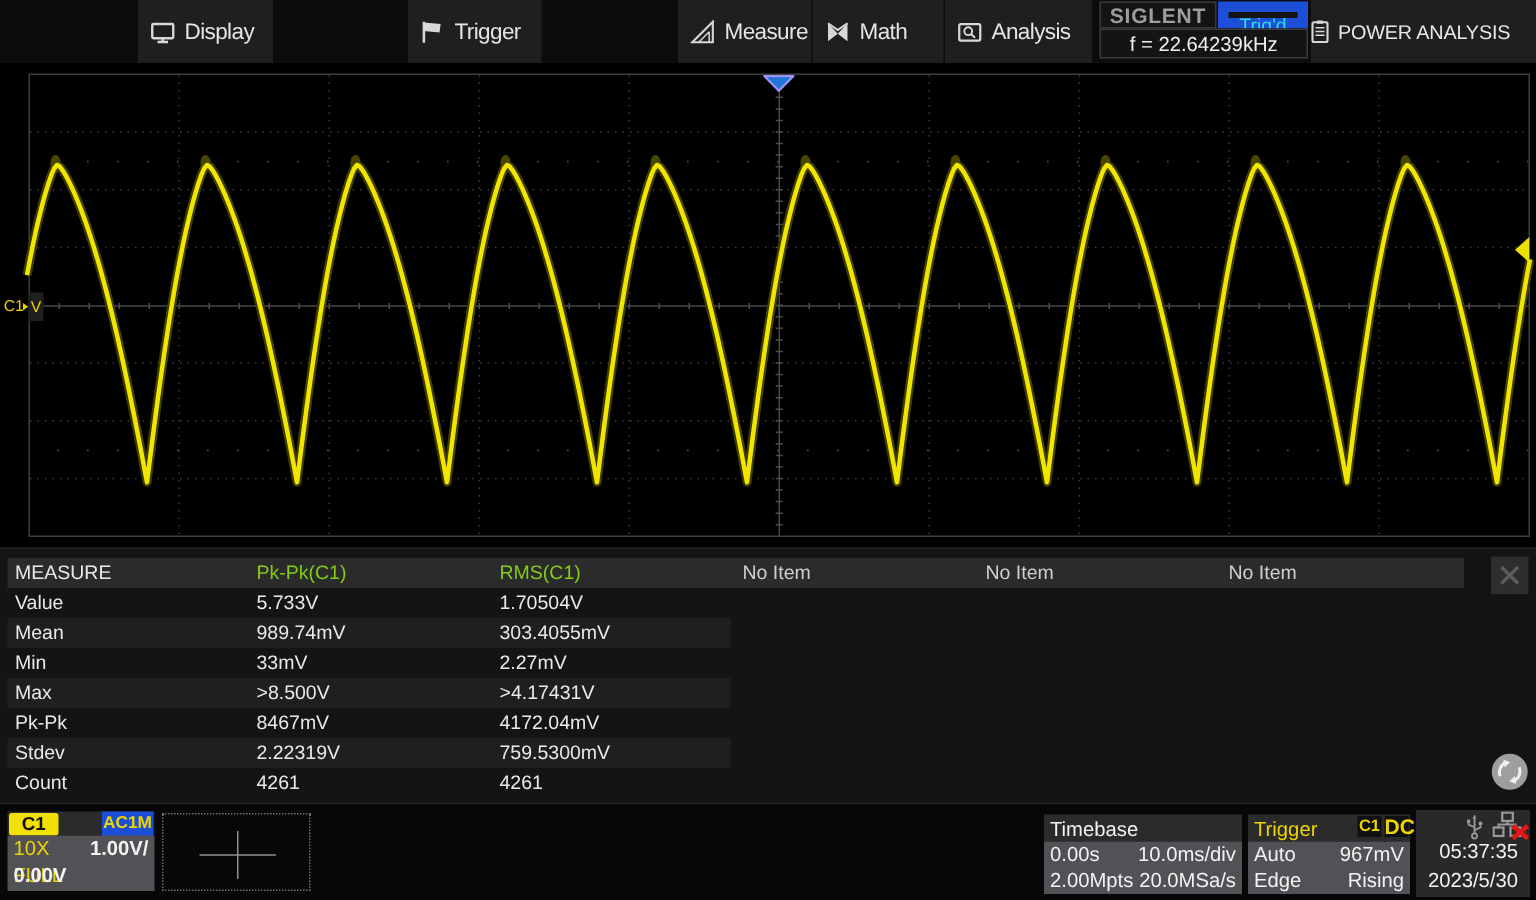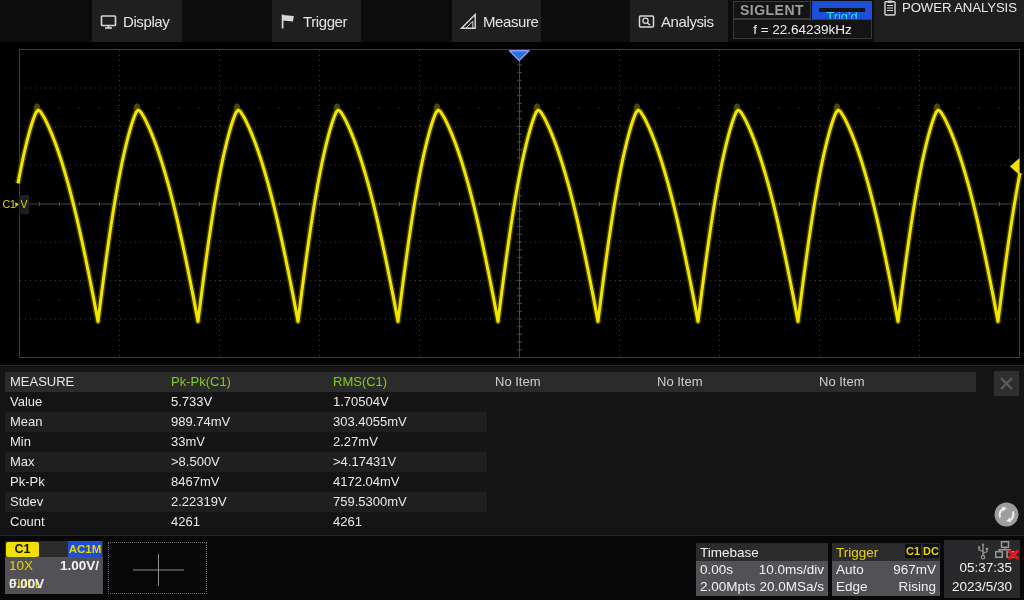--- a/index.html
+++ b/index.html
@@ -8,21 +8,21 @@
 
 #bar{position:absolute;left:0;top:0;width:1024px;height:42px;background:#0c0c0c}
 .mi{position:absolute;top:0;height:42px;background:#1f1f1f;display:flex;align-items:center;gap:6px;padding-left:8px}
 .mi span{color:#e4e4e4;font-size:15px;letter-spacing:-0.4px}
 #sigbox{position:absolute;left:733px;top:1px;width:78px;height:18px;border:1px solid #3a3a3a;background:#141414;
  color:#9d9d9d;font-weight:bold;font-size:14px;letter-spacing:0.5px;text-align:center;line-height:17px}
 #trigd{position:absolute;left:812px;top:1px;width:60px;height:18px;border:7px solid #1d4ed8;background:#141414;
  color:#2adbe2;font-size:13px;text-align:center;line-height:17px}
 #fbox{position:absolute;left:733px;top:19px;width:139px;height:20px;border:1px solid #3a3a3a;background:#141414;
  color:#efefef;font-size:13.5px;text-align:center;line-height:19px}
-#pwr{position:absolute;left:874px;top:0;width:150px;height:42px;background:#1f1f1f;display:flex;align-items:flex-start;gap:6px;padding-left:10px;
+#pwr{position:absolute;left:874px;top:0;width:150px;height:42px;background:#1f1f1f;display:flex;align-items:center;gap:6px;
  color:#e8e8e8;font-size:13.2px;letter-spacing:-0.1px;white-space:nowrap}
 
 #meas{position:absolute;left:0;top:365px;width:1024px;height:170px;background:#141414;border-top:1px solid #232323}
 .band{position:absolute;left:5px;height:20px}
 .tc{position:absolute;height:20px;line-height:20px;font-size:13px;color:#e9e9e9;white-space:pre}
 .tc.ylw{color:#84cc16}
 .tc.dim{color:#cfcfcf}
 #xbtn{position:absolute;left:994px;top:5px;width:25px;height:25px;background:#2e2e2e}
 
 #bot{position:absolute;left:0;top:535px;width:1024px;height:65px;background:#070707;border-top:1px solid #282828}
@@ -47,20 +47,28 @@
           <path d="M2.6 2 L13.8 3 L13 8.6 L2.6 7.6 Z" fill="#d8d8d8"></path>
         </svg>
         <span>Trigger</span>
       </div>
       <div class="mi" style="left:452px;width:89px">
         <svg width="17" height="17" viewBox="0 0 17 17" style="flex:0 0 auto">
           <path d="M1.5 15.2 L15.2 15.2 L15.2 1.5 Z" fill="none" stroke="#d8d8d8" stroke-width="1.4"></path>
           <path d="M6 15 L12.8 8.2 M12.8 15 L12.8 8.2" stroke="#d8d8d8" stroke-width="1"></path>
         </svg>
         <span>Measure</span>
+      </div>
+      <div class="mi" style="left:542px;width:87px">
+        <svg width="17" height="17" viewBox="0 0 17 17" style="flex:0 0 auto">
+          <path d="M2 2.5 L8.5 9.5 L2 14.5 Z" fill="#d8d8d8"></path>
+          <path d="M15 2.5 L8.5 9.5 L15 14.5 Z" fill="#d8d8d8"></path>
+          <path d="M2 2.5 L8.5 7 L15 2.5" fill="none" stroke="#d8d8d8" stroke-width="1.4"></path>
+        </svg>
+        <span>Math</span>
       </div>
       <div class="mi" style="left:630px;width:98px">
         <svg width="17" height="17" viewBox="0 0 17 17" style="flex:0 0 auto">
           <rect x="1.5" y="3" width="14" height="11" rx="1" fill="none" stroke="#d8d8d8" stroke-width="1.5"></rect>
           <circle cx="7.5" cy="7.8" r="2.6" fill="none" stroke="#d8d8d8" stroke-width="1.3"></circle>
           <line x1="9.4" y1="9.7" x2="12" y2="12.2" stroke="#d8d8d8" stroke-width="1.3"></line>
         </svg>
         <span>Analysis</span>
       </div>
 <div id="sigbox">SIGLENT</div>
@@ -190,21 +198,21 @@
  <div class="brow" style="left:700px;top:9px">Timebase</div>
  <div class="abs gray" style="left:696px;top:25px;width:132px;height:35px"></div>
  <div class="brow" style="left:700px;top:26px">0.00s</div>
       <div class="brow" style="left:700px;top:26px;width:124px;text-align:right">10.0ms/div</div>
  <div class="brow" style="left:700px;top:43px">2.00Mpts</div>
       <div class="brow" style="left:700px;top:43px;width:124px;text-align:right">20.0MSa/s</div>
 
  <div class="abs" style="left:832px;top:7px;width:108px;height:18px;background:#2b2b2b"></div>
  <div class="brow yl" style="left:836px;top:9px">Trigger</div>
  <div class="abs" style="left:905px;top:8px;width:16px;height:14px;background:#101010;color:#ecd400;font-size:11px;font-weight:bold;text-align:center;line-height:14px">C1</div>
- <div class="abs" style="left:923px;top:8px;width:16px;height:14px;background:#101010;color:#ecd400;font-size:11px;font-weight:bold;text-align:center;line-height:14px">DC</div>
+ <div class="abs" style="left:923px;top:8px;width:16px;height:14px;background:#101010;color:#ecd400;font-size:14px;font-weight:bold;text-align:center;line-height:14px">DC</div>
  <div class="abs gray" style="left:832px;top:25px;width:108px;height:35px"></div>
  <div class="brow" style="left:836px;top:26px">Auto</div>
       <div class="brow" style="left:836px;top:26px;width:100px;text-align:right">967mV</div>
  <div class="brow" style="left:836px;top:43px">Edge</div>
       <div class="brow" style="left:836px;top:43px;width:100px;text-align:right">Rising</div>
 
  <div class="abs" style="left:944px;top:4px;width:76px;height:58px;background:#29292b"></div>
  <svg class="abs" style="left:976px;top:6px" width="14" height="18" viewBox="0 0 14 18">
         <path d="M7 3 V14" stroke="#999" stroke-width="1.3"></path>
         <path d="M7 1 L5.6 3.6 H8.4 Z" fill="#999"></path>

